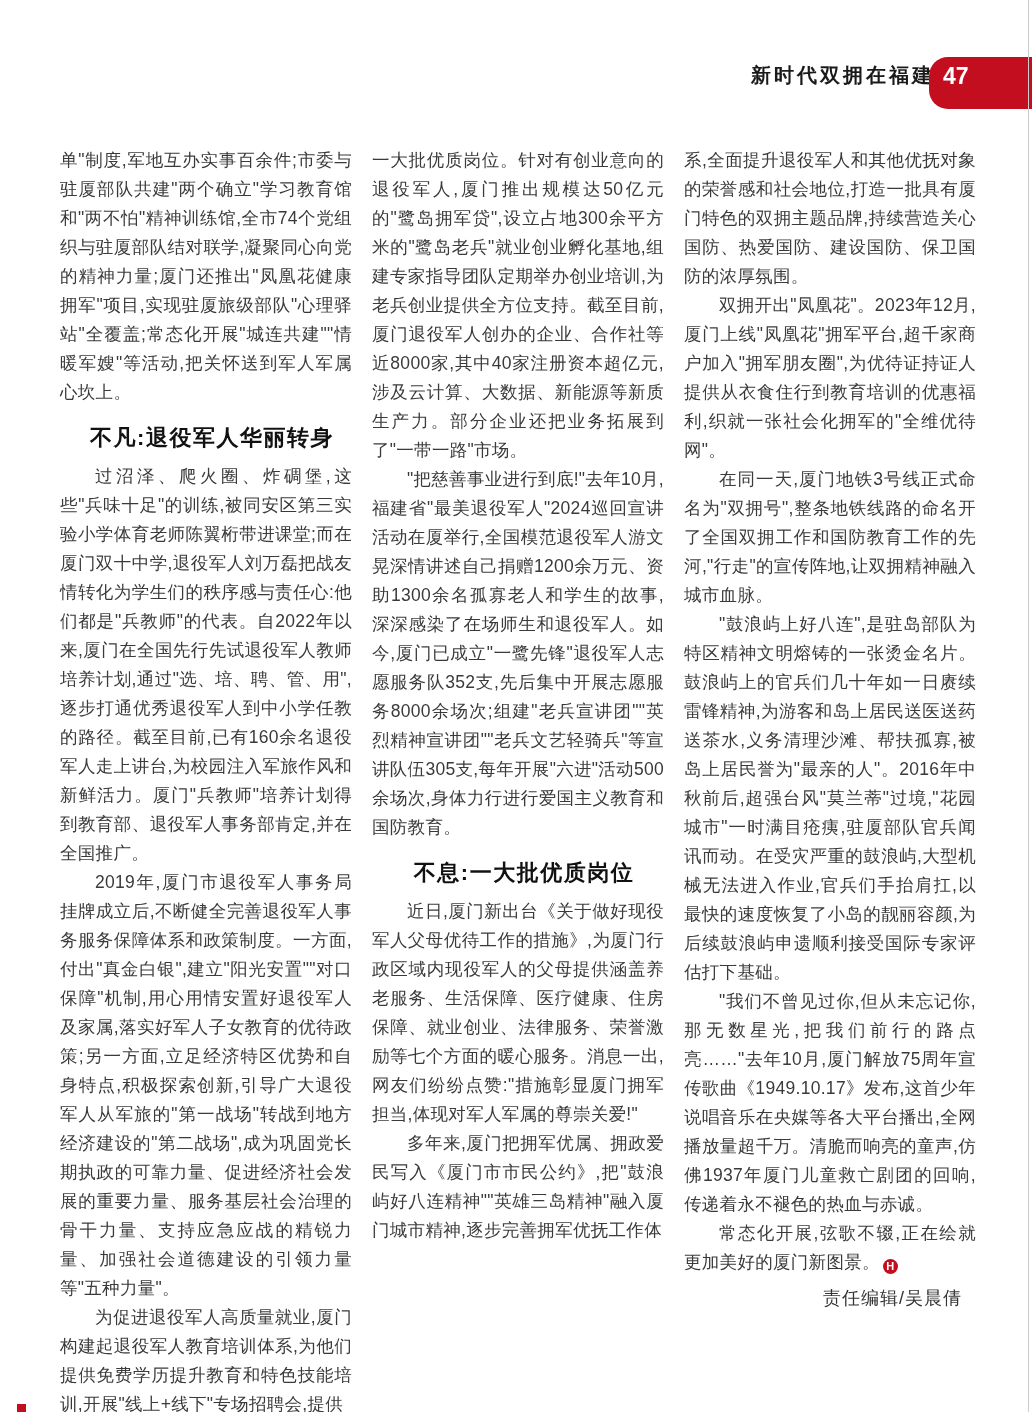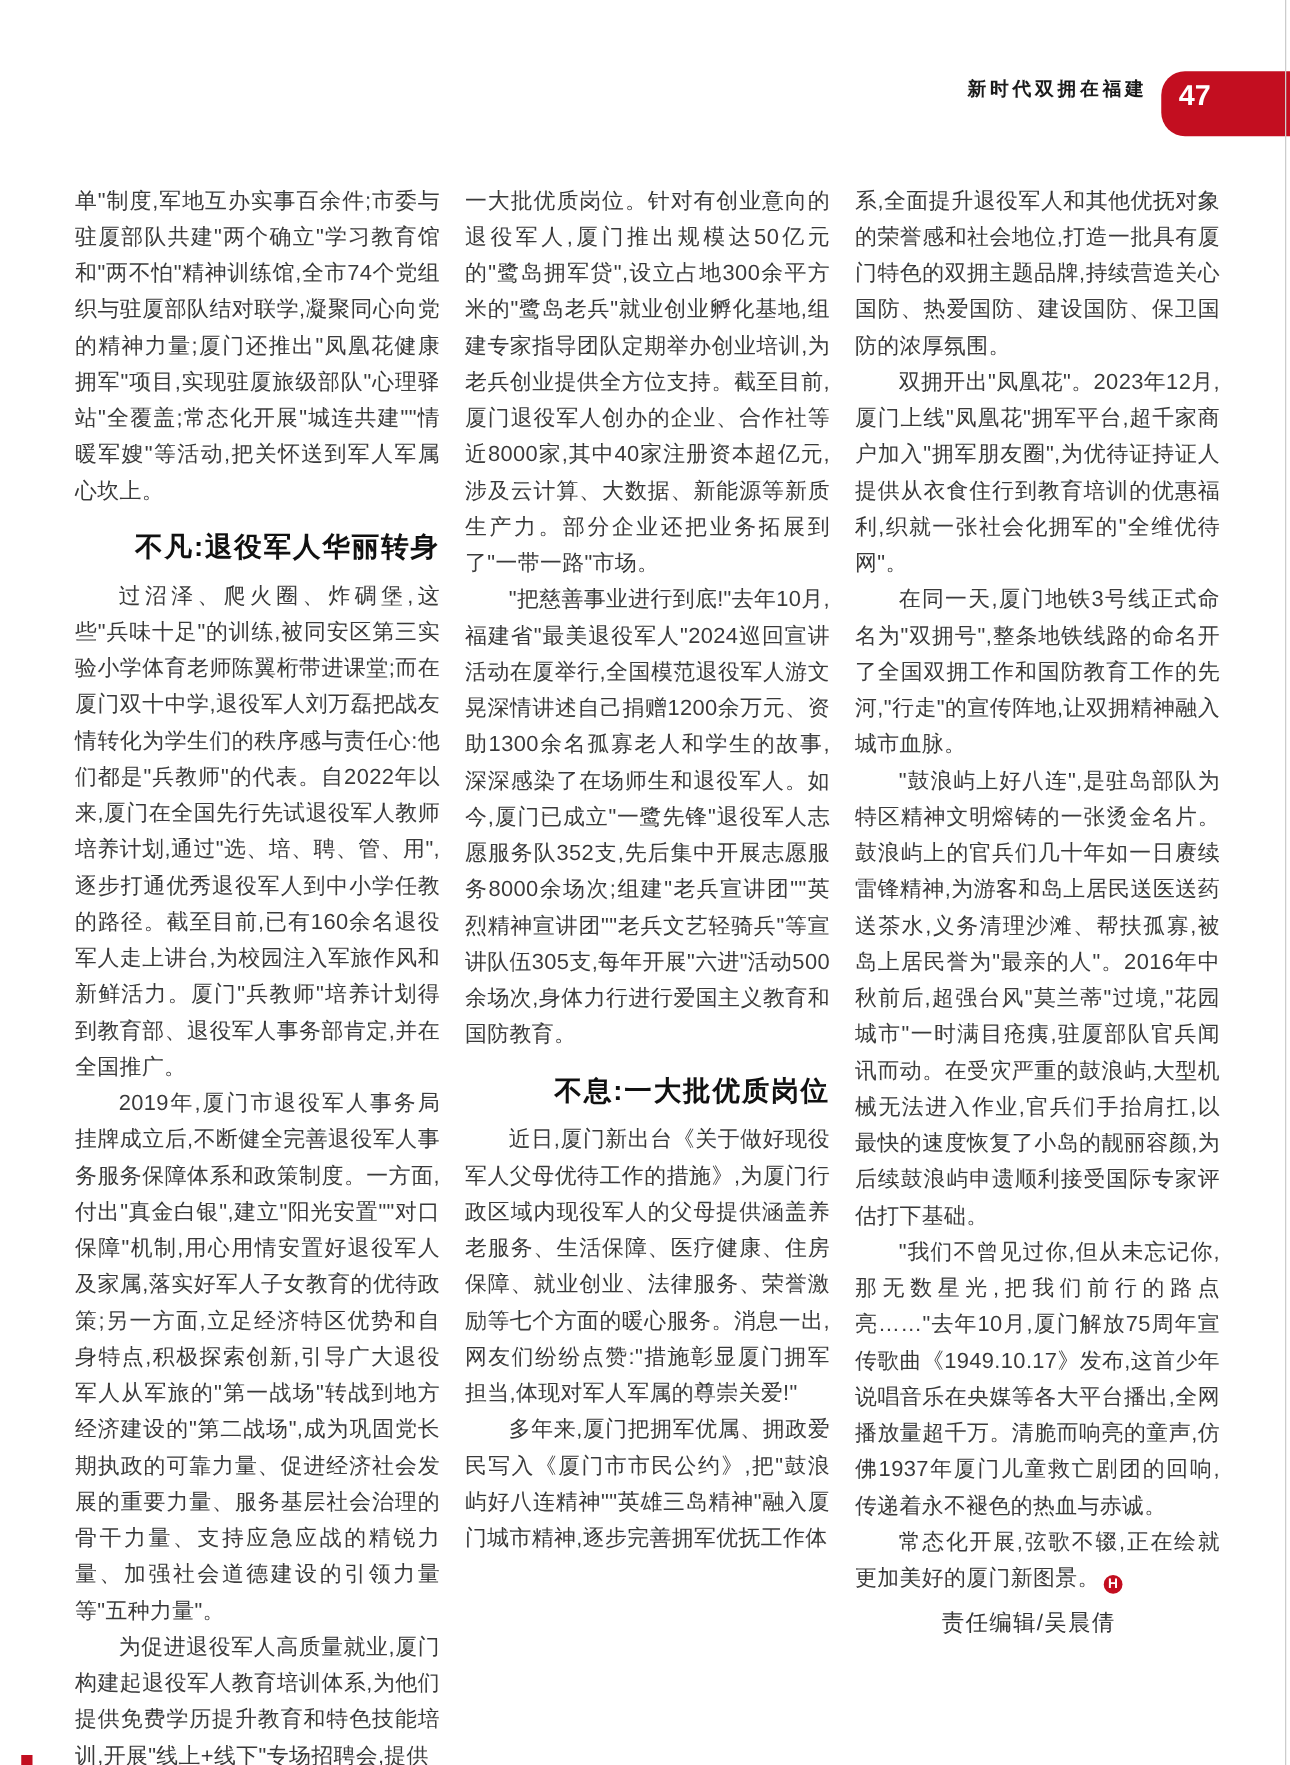--- a/index.html
+++ b/index.html
@@ -7,22 +7,22 @@
     position: relative;
     width: 1032px;
     height: 1412px;
     background: #ffffff;
     overflow: hidden;
     font-family: "Liberation Sans", sans-serif;
   }
   .header-title {
     position: absolute;
     top: 62px;
-    right: 114px;
-    font-size: 15px;
+    right: 97px;
+    font-size: 20px;
     font-weight: 700;
     color: #1a1a1a;
     letter-spacing: 3px;
   }
   .page-badge {
     position: absolute;
     top: 57px;
     right: 0;
     width: 103px;
     height: 52px;
@@ -49,21 +49,21 @@
   .col-2 { left: 372px; }
   .col-3 { left: 684px; }
   .col p { margin: 0; text-indent: 2em; }
   .col p.noindent { text-indent: 0; }
   .section-heading {
     font-size: 22px;
     font-weight: 700;
     color: #111111;
     margin: 16px 0 10px 12px;
     letter-spacing: 1.5px;
-    text-align: right;
+    text-align: center;
   }
   .end-mark {
     display: inline-block;
     width: 15px;
     height: 15px;
     border-radius: 50%;
     background: #c30e20;
     color: #ffffff;
     font-size: 11px;
     font-weight: 700;
@@ -72,21 +72,21 @@
     vertical-align: -2px;
     margin-left: 3px;
     text-indent: 0;
     letter-spacing: 0;
   }
   .footer {
     position: absolute;
     top: 1286px;
     left: 684px;
     width: 278px;
-    text-align: center;
+    text-align: right;
     font-size: 18px;
     color: #333333;
     letter-spacing: 1px;
   }
   .page-edge {
     position: absolute;
     top: 0;
     right: 3px;
     width: 1px;
     height: 1412px;

